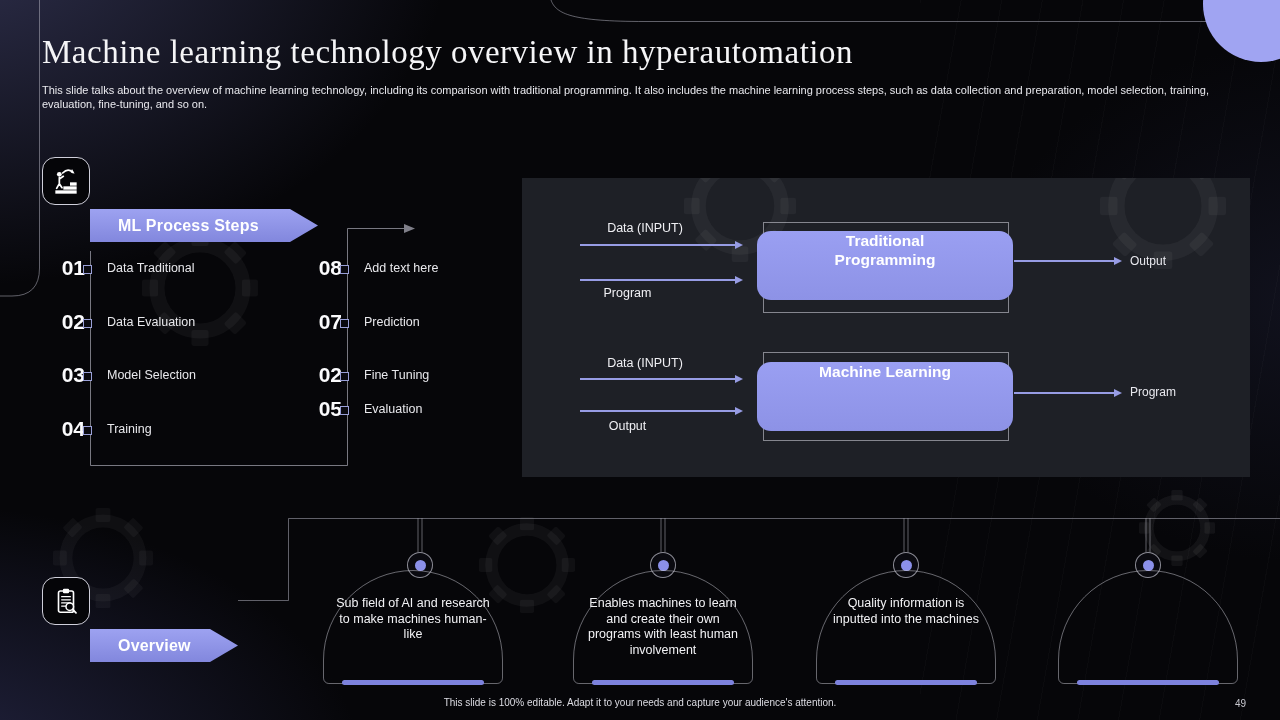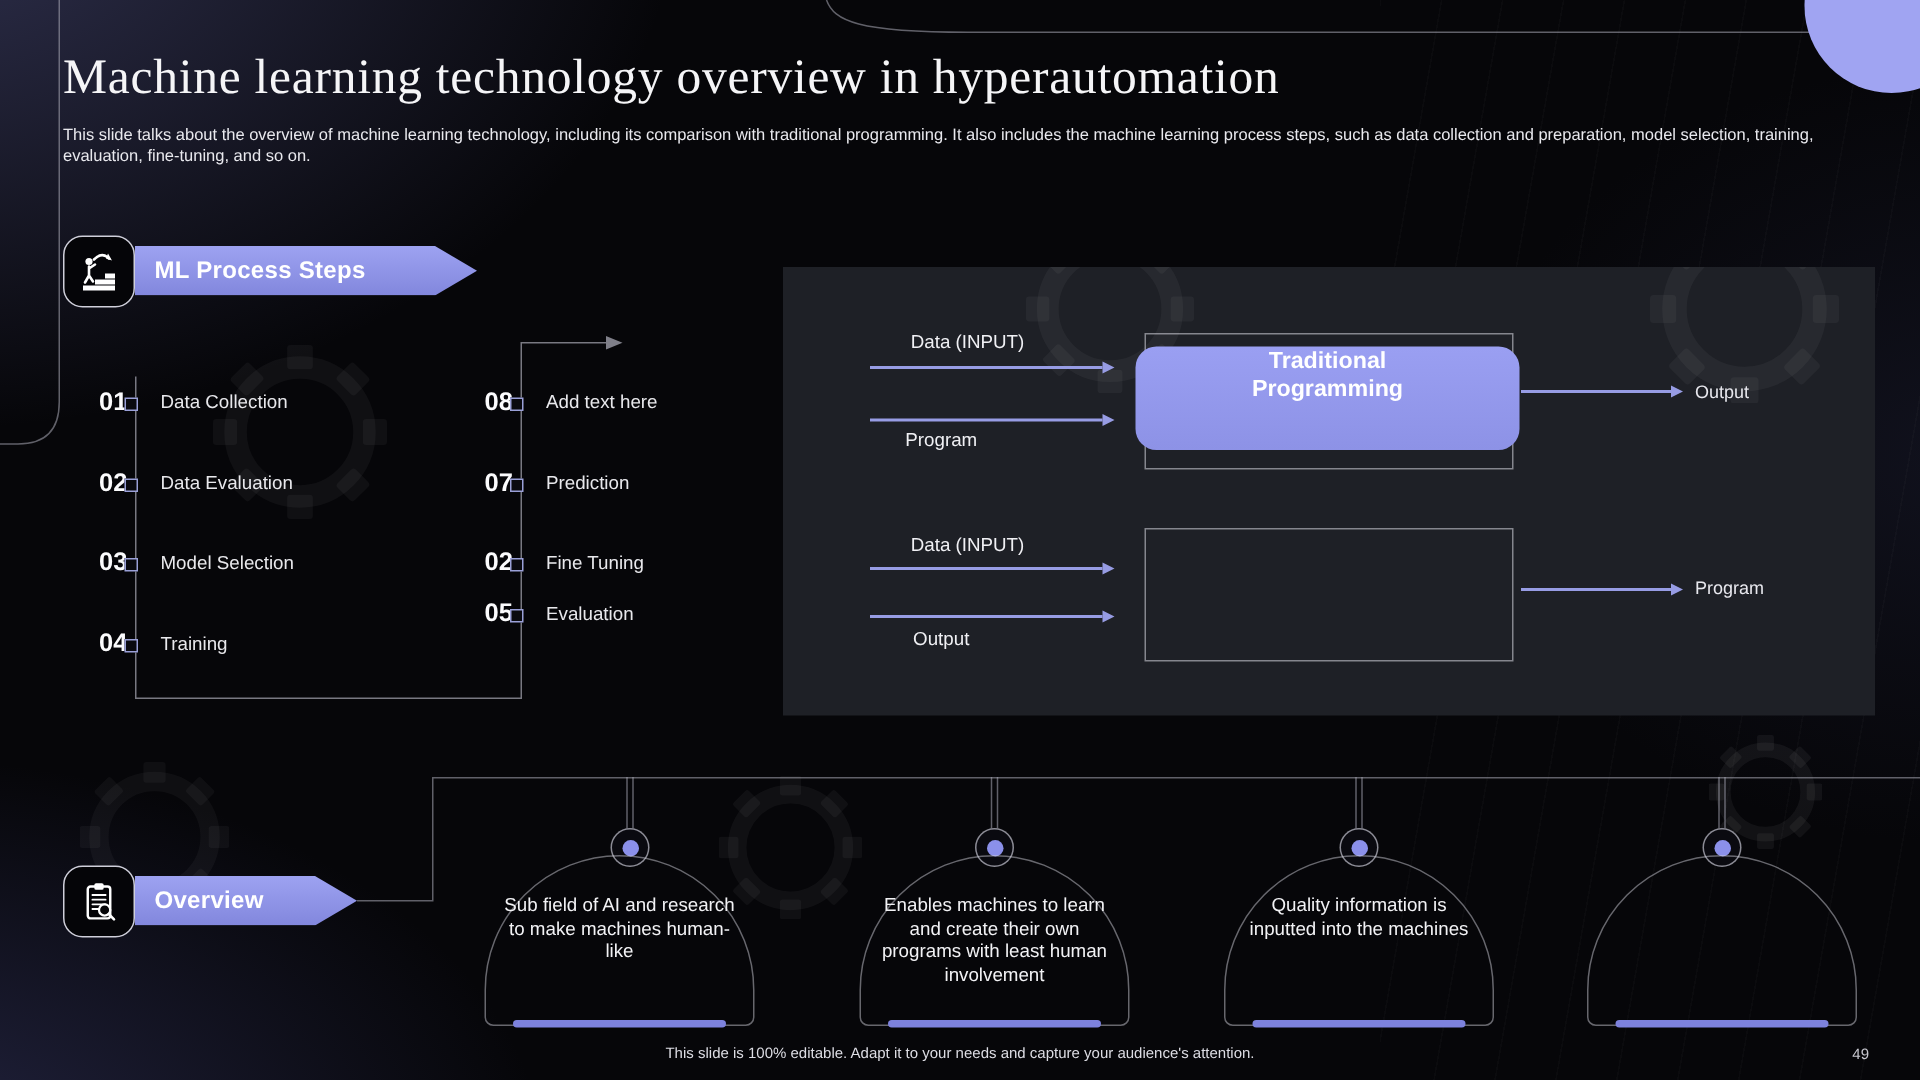--- a/index.html
+++ b/index.html
@@ -17,26 +17,26 @@
   svg.lines{position:absolute;left:0;top:0;}
   .gear{position:absolute;pointer-events:none;}
   
   .title{position:absolute;left:42px;top:34px;width:1100px;
     font-family:"Liberation Serif",serif;font-size:33px;font-weight:400;color:#f5f5f7;letter-spacing:.5px;}
   .subtitle{position:absolute;left:42px;top:83px;width:1185px;font-size:11px;line-height:14px;color:#e9e9ee;}
   
   .chip{position:absolute;width:46px;height:46px;background:#050508;border:1px solid #cfcfda;border-radius:13px;
     display:flex;align-items:center;justify-content:center;}
   .banner{position:absolute;height:33px;background:linear-gradient(180deg,#9da2f1,#8287dd);
-    display:flex;align-items:center;padding-left:13px;box-sizing:border-box;
+    display:flex;align-items:center;padding-left:28px;box-sizing:border-box;
     font-size:16px;font-weight:bold;color:#fff;letter-spacing:.2px;
-    clip-path:polygon(0 0, calc(100% - 28px) 0, 100% 50%, calc(100% - 28px) 100%, 0 100%);}
+    clip-path:polygon(0 0, calc(100% - 28px) 0, 100% 50%, calc(100% - 28px) 100%, 0 100%);margin-top:45px;}
   
   .prow{position:absolute;height:18px;display:flex;align-items:center;}
-  .pnum{display:inline-block;width:30px;text-align:right;font-size:17px;font-weight:bold;color:#fbfbfd;}
+  .pnum{display:inline-block;width:30px;text-align:right;font-size:21px;font-weight:bold;color:#fbfbfd;}
   .psq{position:absolute;left:28px;top:5.5px;width:7px;height:7px;border:1px solid #9aa0d8;background:#0a0a10;}
   .plabel{position:absolute;left:52px;font-size:12.5px;color:#e8e8ec;white-space:nowrap;}
   
   .panel{position:absolute;left:522px;top:178px;width:728px;height:299px;background:#1e2026;overflow:hidden;}
   .flow-label{position:absolute;font-size:12.5px;color:#f0f0f4;text-align:center;white-space:nowrap;}
   .out-label{position:absolute;font-size:12px;color:#e8e8ee;white-space:nowrap;}
   .harrow{position:absolute;height:1.5px;background:#979ce4;}
   .harrow::after{content:"";position:absolute;right:-8px;top:-3.2px;width:0;height:0;
     border-top:4px solid transparent;border-bottom:4px solid transparent;border-left:8px solid #979ce4;}
   .ghost{position:absolute;border:1px solid rgba(235,235,245,.5);}
@@ -130,21 +130,21 @@
       </g>
     </svg>
   </div>
   <div class="banner" style="left:90px;top:164px;width:228px;">
     <span>ML Process Steps</span>
   </div>
 
   <div class="prow" style="left:55px;top:259px;">
     <span class="pnum">01</span>
     <span class="psq"></span>
-    <span class="plabel">Data Collection</span>
+    <span class="plabel">Data Traditional</span>
   </div>
   <div class="prow" style="left:55px;top:313px;">
     <span class="pnum">02</span>
     <span class="psq"></span>
     <span class="plabel">Data Evaluation</span>
   </div>
   <div class="prow" style="left:55px;top:366px;">
     <span class="pnum">03</span>
     <span class="psq"></span>
     <span class="plabel">Model Selection</span>
@@ -194,20 +194,23 @@
     <span>Traditional Programming</span>
   </div>
   <div class="harrow" style="left:1014px;top:260px;width:100px;"></div>
   <div class="out-label" style="left:1130px;top:254px;">Output</div>
 
   <div class="flow-label" style="left:560px;top:356px;width:170px;">Data (INPUT)</div>
   <div class="harrow" style="left:580px;top:378px;width:155px;"></div>
   <div class="harrow" style="left:580px;top:410px;width:155px;"></div>
   <div class="flow-label" style="left:560px;top:419px;width:135px;">Output</div>
   <div class="ghost" style="left:763px;top:352px;width:244px;height:87px;"></div>
+  <div class="fbox" style="left:757px;top:362px;">
+    <span>Machine Learning</span>
+  </div>
   <div class="harrow" style="left:1014px;top:392px;width:100px;"></div>
   <div class="out-label" style="left:1130px;top:385px;">Program</div>
 
   <div class="chip" style="left:42px;top:577px;">
     <svg width="30" height="30" viewBox="0 0 48 48">
       <rect x="12" y="8" width="24" height="34" rx="3" fill="none" stroke="#fff" stroke-width="2.6"></rect>
       <rect x="19" y="4.5" width="10" height="7" rx="2" fill="#fff"></rect>
       <g stroke="#fff" stroke-width="2" stroke-linecap="round">
         <path d="M17,17 H31 M17,22 H31 M17,27 H31 M17,32 H26"></path>
       </g>

